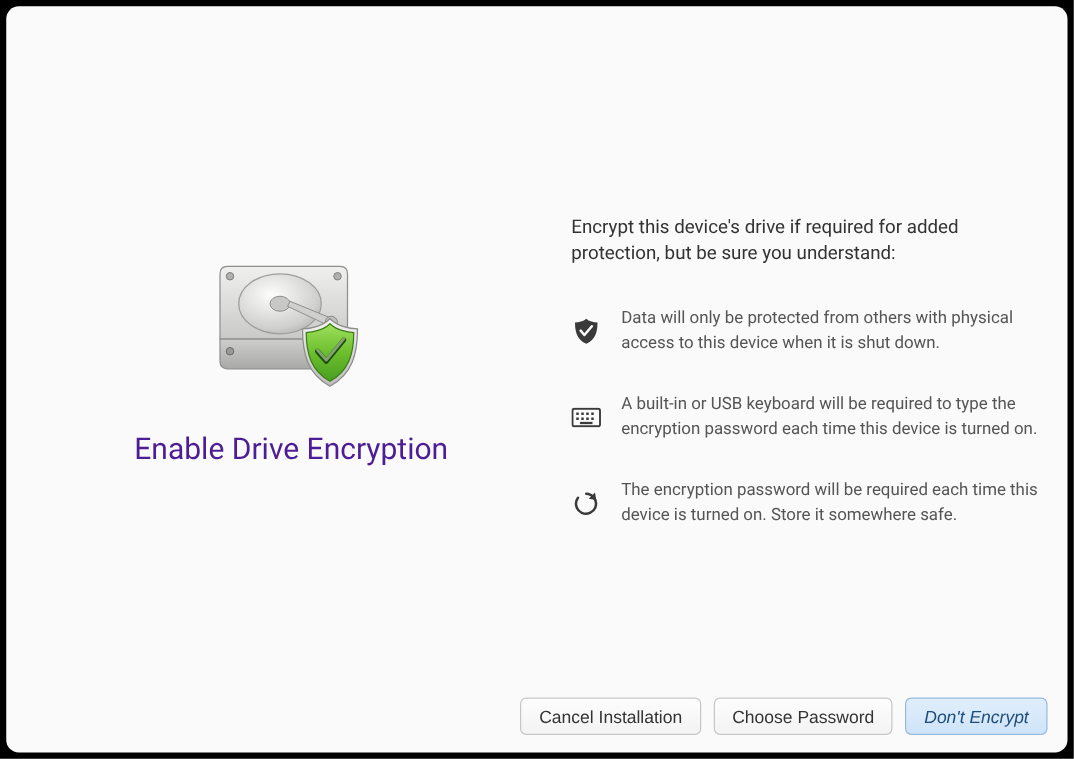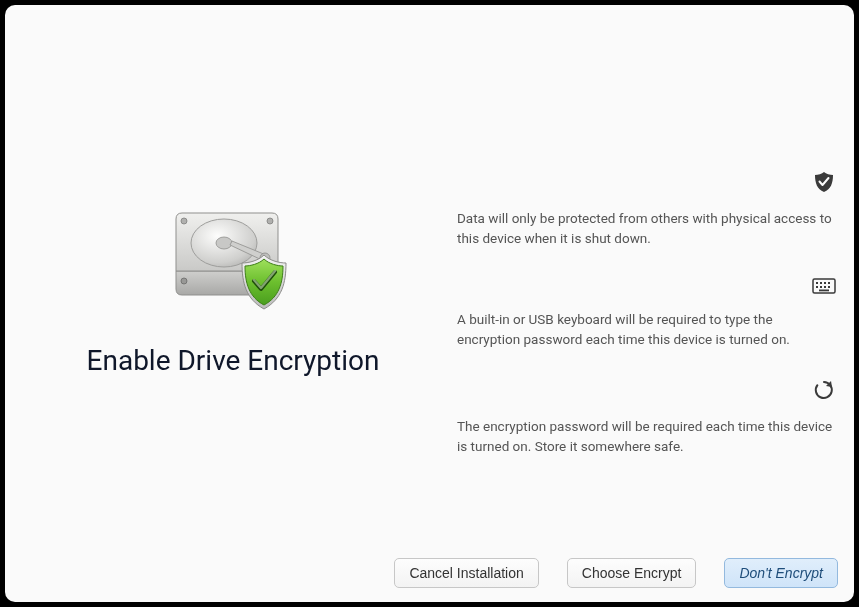--- a/index.html
+++ b/index.html
@@ -41,62 +41,62 @@
       display: flex;
       flex-direction: column;
       align-items: center;
       justify-content: flex-start;
       padding-top: 170px;
     }
     .drive-icon {
       margin-bottom: 10px;
     }
     .page-title {
-      font-size: 28px;
+      font-size: 24px;
       font-weight: 400;
-      color: #0f172a;
+      color: #4c1d95;
       margin-top: 6px;
     }
     .right-col {
       flex: 1;
       padding-top: 136px;
       padding-right: 0;
       padding-left: 14px;
     }
     .intro {
       font-size: 15px;
       color: #333;
       line-height: 1.4;
       margin-bottom: 32px;
     }
     .info-row {
       display: flex;
-      flex-direction: column;
+      flex-direction: row;
       gap: 16px;
       margin-bottom: 30px;
-      align-items: flex-end;
+      align-items: center;
     }
     .info-icon {
       width: 24px;
       flex: none;
       display: flex;
       align-items: flex-start;
       justify-content: center;
     }
     .info-text {
       flex: 1;
       font-size: 13.5px;
       color: #555;
       line-height: 1.45;
     }
     .footer {
       display: flex;
       justify-content: flex-end;
       padding: 10px 16px 14px 16px;
-      gap: 28px;
+      gap: 10px;
     }
     .btn {
       border: 1px solid #c7c7c7;
       background: linear-gradient(#fdfdfd, #f3f3f3);
       border-radius: 5px;
       padding: 6px 14px;
       font-size: 14px;
       color: #333;
       cursor: pointer;
       min-width: 110px;
@@ -163,20 +163,21 @@
             <path d="M 24 6 C 29 11 38 13 43 13 C 43 30 39 44 24 52 C 9 44 5 30 5 13 C 10 13 19 11 24 6 Z" fill="url(#shieldG)" stroke="#3d7f17" stroke-width="1"></path>
             <path d="M 14 28 L 21 36 L 35 19" fill="none" stroke="#1e4d0a" stroke-width="4" stroke-linecap="round" stroke-linejoin="round"></path>
             <path d="M 14 27 L 21 35 L 35 18" fill="none" stroke="#e6f7d6" stroke-width="2.3" stroke-linecap="round" stroke-linejoin="round" opacity="0.5"></path>
           </g>
         </svg>
       </div>
       <h1 class="page-title">Enable Drive Encryption</h1>
     </div>
 
     <div class="right-col">
+      <p class="intro">Encrypt this device's drive if required for added protection, but be sure you understand:</p>
 
       <div class="info-row">
         <div class="info-icon">
           <svg width="20" height="22" viewBox="0 0 20 22">
             <path d="M10 1 C12 3 16 4 19 4 C19 12 17 18 10 21 C3 18 1 12 1 4 C4 4 8 3 10 1 Z" fill="#3a3a3a"></path>
             <path d="M5.5 10.5 L8.5 14 L14.5 7" fill="none" stroke="#fafafa" stroke-width="2" stroke-linecap="round" stroke-linejoin="round"></path>
           </svg>
         </div>
         <div class="info-text">Data will only be protected from others with physical access to this device when it is shut down.</div>
       </div>
@@ -206,17 +207,17 @@
             <path d="M 18 2 L 19 8 L 13 7 Z" fill="#3a3a3a"></path>
           </svg>
         </div>
         <div class="info-text">The encryption password will be required each time this device is turned on. Store it somewhere safe.</div>
       </div>
     </div>
   </div>
 
   <div class="footer">
     <button class="btn">Cancel Installation</button>
-    <button class="btn">Choose Encrypt</button>
+    <button class="btn">Choose Password</button>
     <button class="btn suggested">Don't Encrypt</button>
   </div>
 
 </div>
 
 </body></html>

